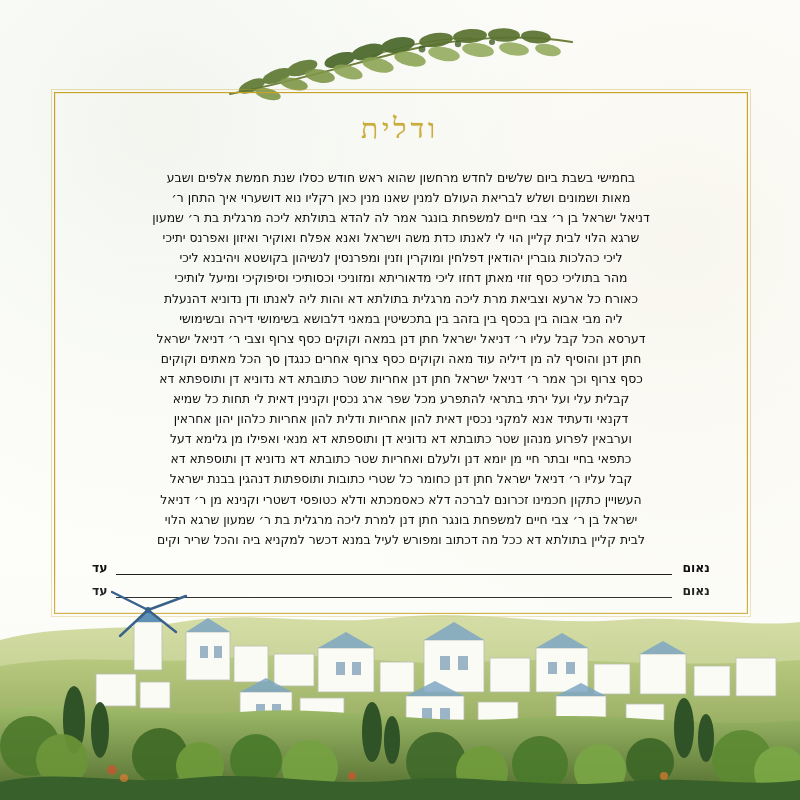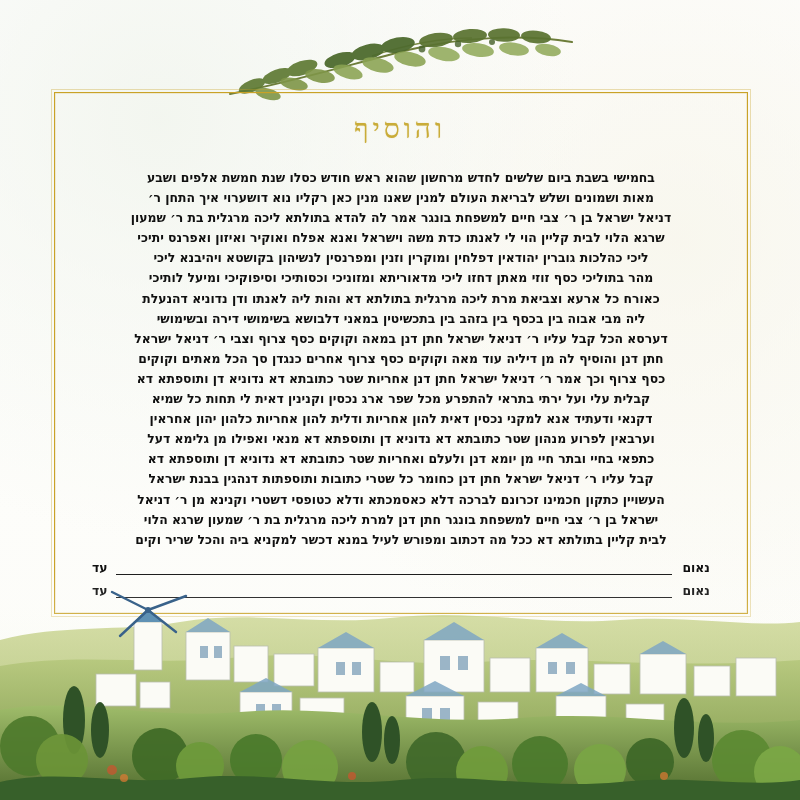--- a/index.html
+++ b/index.html
@@ -82,21 +82,21 @@
     position: absolute;
     left: 92px;
     top: 168px;
     width: 618px;
     direction: rtl;
     text-align: center;
     font-family: "DejaVu Sans", sans-serif;
     font-size: 12.4px;
     line-height: 20.1px;
     color: #101010;
-    font-weight: 700;
+    font-weight: 400;
     white-space: pre-line;
     letter-spacing: 0px;
   }
 
   
   .sig-block {
     position: absolute;
     left: 92px;
     top: 552px;
     width: 618px;
@@ -188,21 +188,21 @@
       <g fill="#45602a" opacity="0.8">
         <circle cx="200" cy="33" r="3.4"></circle>
         <circle cx="236" cy="28" r="3.2"></circle>
         <circle cx="270" cy="26" r="3"></circle>
       </g>
     </svg>
   </div>
 
   <div class="gold-frame"></div>
 
-  <div class="title">והוסיף</div>
+  <div class="title">ודלית</div>
 
   <div class="ketubah-text">בחמישי בשבת ביום שלשים לחדש מרחשון שהוא ראש חודש כסלו שנת חמשת אלפים ושבע
 מאות ושמונים ושלש לבריאת העולם למנין שאנו מנין כאן רקליו נוא דושערוי איך התחן ר׳
 דניאל ישראל בן ר׳ צבי חיים למשפחת בונגר אמר לה להדא בתולתא ליכה מרגלית בת ר׳ שמעון
 שרגא הלוי לבית קליין הוי לי לאנתו כדת משה וישראל ואנא אפלח ואוקיר ואיזון ואפרנס יתיכי
 ליכי כהלכות גוברין יהודאין דפלחין ומוקרין וזנין ומפרנסין לנשיהון בקושטא ויהיבנא ליכי
 מהר בתוליכי כסף זוזי מאתן דחזו ליכי מדאוריתא ומזוניכי וכסותיכי וסיפוקיכי ומיעל לותיכי
 כאורח כל ארעא וצביאת מרת ליכה מרגלית בתולתא דא והות ליה לאנתו ודן נדוניא דהנעלת
 ליה מבי אבוה בין בכסף בין בזהב בין בתכשיטין במאני דלבושא בשימושי דירה ובשימושי
 דערסא הכל קבל עליו ר׳ דניאל ישראל חתן דנן במאה וקוקים כסף צרוף וצבי ר׳ דניאל ישראל

